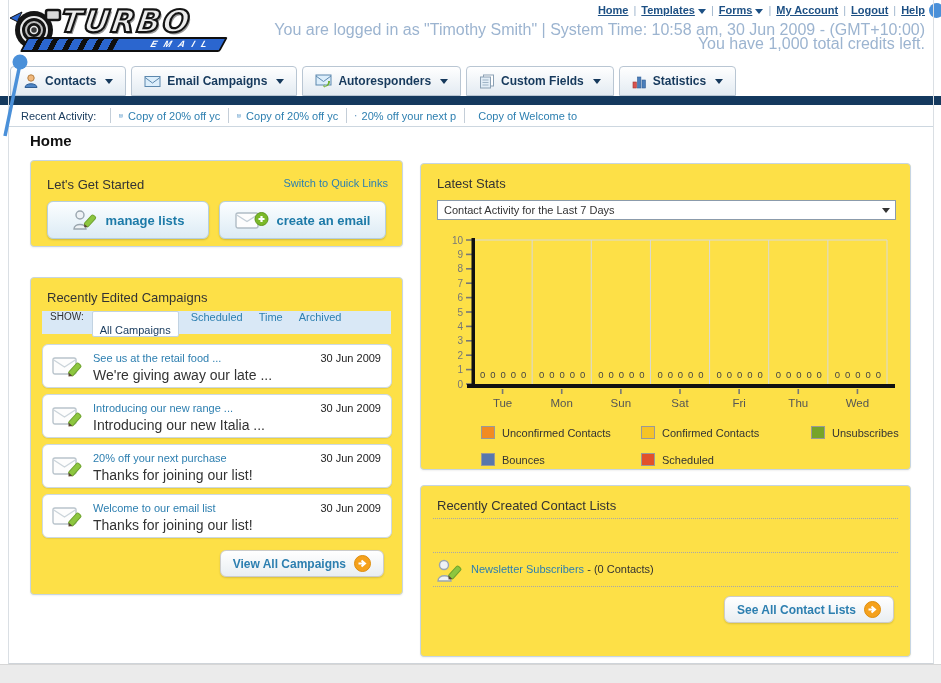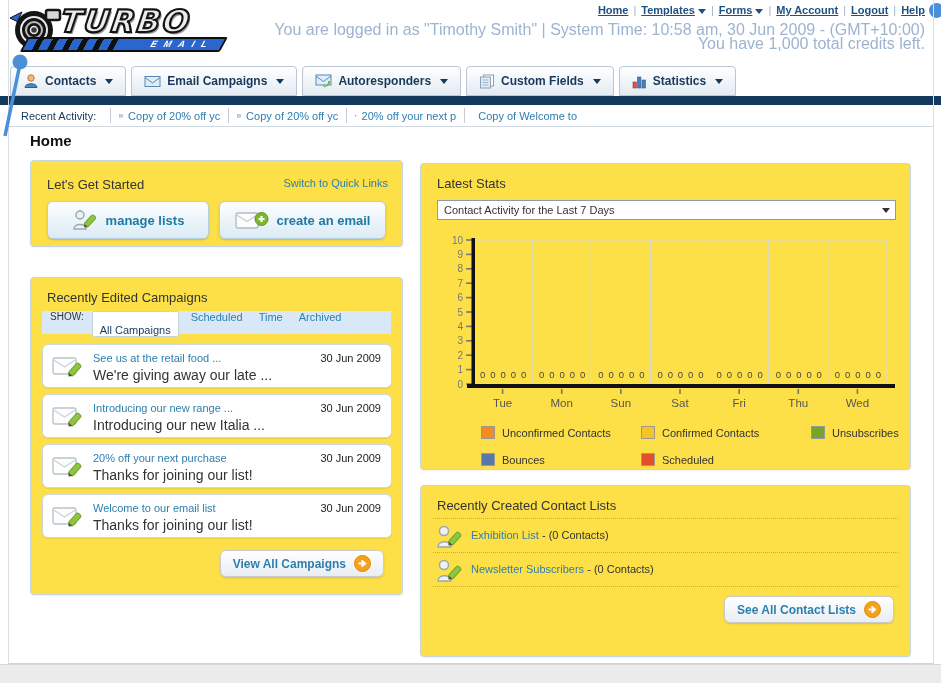--- a/index.html
+++ b/index.html
@@ -466,31 +466,20 @@
       <span class="legend-item">
           <span class="legend-swatch" style="background: rgb(226, 80, 42);"></span>
           <span>Scheduled</span>
         </span>
     </div>
   </div>
 
   <div class="panel" id="contact-lists">
     <div class="panel-title">Recently Created Contact Lists</div>
     <div class="dotted" style="top:32px"></div>
-    <div class="cl-row" style="top:34px">
-      <svg class="cl-icon" width="28" height="28" viewBox="0 0 28 28">
-        <circle cx="9" cy="8" r="4.5" fill="#eef2f5" stroke="#9aa6af" stroke-width="1.4"></circle>
-        <path d="M3 24c0-7 13-7 13 0z" fill="#eef2f5" stroke="#9aa6af" stroke-width="1.4"></path>
-        <g transform="rotate(-48 19 16)">
-            <rect x="13" y="13.5" width="14" height="5.5" rx="1.5" fill="#8dc63f" stroke="#6da32c"></rect>
-            <polygon points="10.6,16.2 13.4,13.7 13.4,18.8" fill="#5a4632"></polygon>
-          </g>
-      </svg>
-      <span class="cl-name"><span class="lnk">Exhibition List</span> <span class="cnt">- (0 Contacts)</span></span>
-    </div>
     <div class="dotted" style="top:66px"></div>
     <div class="cl-row" style="top:68px">
       <svg class="cl-icon" width="28" height="28" viewBox="0 0 28 28">
         <circle cx="9" cy="8" r="4.5" fill="#eef2f5" stroke="#9aa6af" stroke-width="1.4"></circle>
         <path d="M3 24c0-7 13-7 13 0z" fill="#eef2f5" stroke="#9aa6af" stroke-width="1.4"></path>
         <g transform="rotate(-48 19 16)">
             <rect x="13" y="13.5" width="14" height="5.5" rx="1.5" fill="#8dc63f" stroke="#6da32c"></rect>
             <polygon points="10.6,16.2 13.4,13.7 13.4,18.8" fill="#5a4632"></polygon>
           </g>
       </svg>

